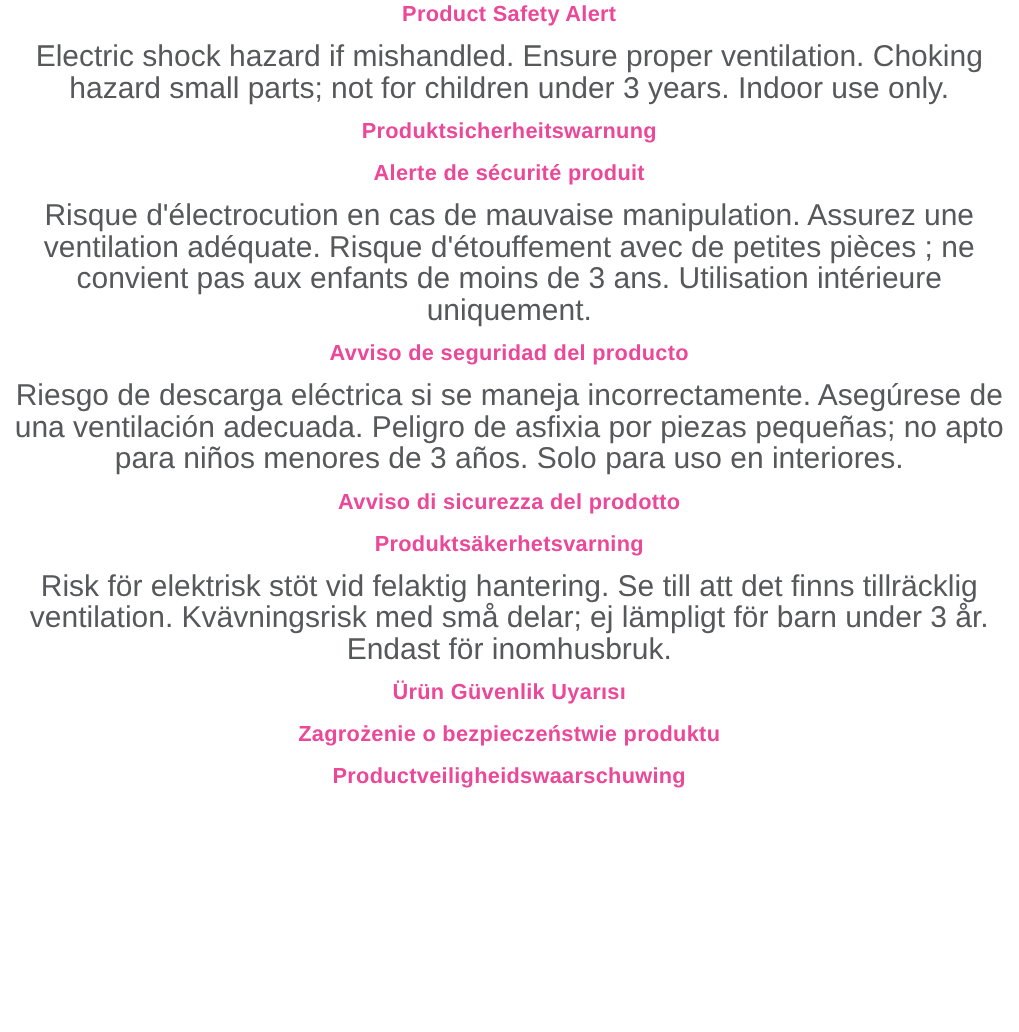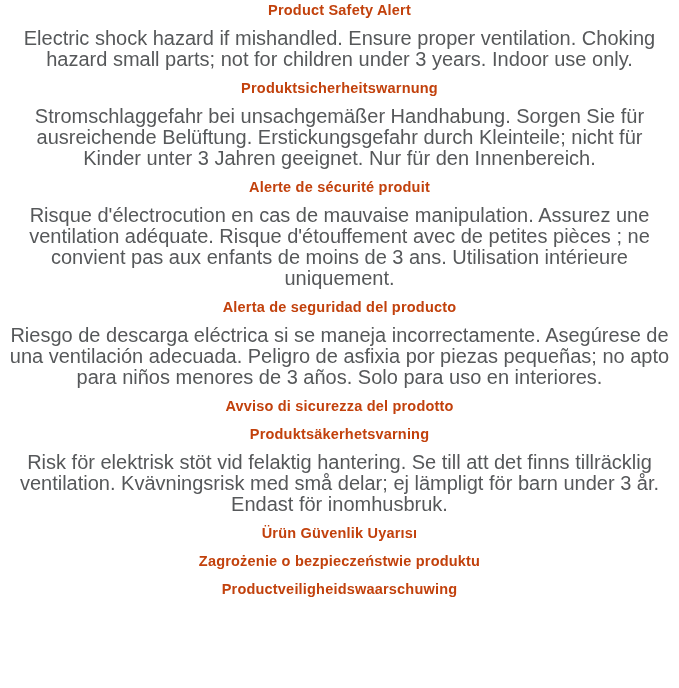--- a/index.html
+++ b/index.html
@@ -17,21 +17,21 @@
   .page {
     width: 679px;
     padding: 0 7px;
     text-align: center;
   }
   .sec h3 {
     margin: 0 0 7px 0;
     font-size: 14.5px;
     font-weight: 700;
     line-height: 21px;
-    color: #c2410c;
+    color: #ec4899;
     letter-spacing: 0.2px;
   }
   .sec p {
     margin: 0 0 8px 0;
     font-size: 20px;
     font-weight: 400;
     line-height: 21px;
     color: #56585a;
   }
 </style>
@@ -40,30 +40,29 @@
 
 <div class="page">
 
   <section class="sec">
     <h3>Product Safety Alert</h3>
     <p>Electric shock hazard if mishandled. Ensure proper ventilation. Choking hazard small parts; not for children under 3 years. Indoor use only.</p>
   </section>
 
   <section class="sec">
     <h3>Produktsicherheitswarnung</h3>
-    <p>Stromschlaggefahr bei unsachgemäßer Handhabung. Sorgen Sie für ausreichende Belüftung. Erstickungsgefahr durch Kleinteile; nicht für Kinder unter 3 Jahren geeignet. Nur für den Innenbereich.</p>
   </section>
 
   <section class="sec">
     <h3>Alerte de sécurité produit</h3>
     <p>Risque d'électrocution en cas de mauvaise manipulation. Assurez une ventilation adéquate. Risque d'étouffement avec de petites pièces ; ne convient pas aux enfants de moins de 3 ans. Utilisation intérieure uniquement.</p>
   </section>
 
   <section class="sec">
-    <h3>Alerta de seguridad del producto</h3>
+    <h3>Avviso de seguridad del producto</h3>
     <p>Riesgo de descarga eléctrica si se maneja incorrectamente. Asegúrese de una ventilación adecuada. Peligro de asfixia por piezas pequeñas; no apto para niños menores de 3 años. Solo para uso en interiores.</p>
   </section>
 
   <section class="sec">
     <h3>Avviso di sicurezza del prodotto</h3>
   </section>
 
   <section class="sec">
     <h3>Produktsäkerhetsvarning</h3>
     <p>Risk för elektrisk stöt vid felaktig hantering. Se till att det finns tillräcklig ventilation. Kvävningsrisk med små delar; ej lämpligt för barn under 3 år. Endast för inomhusbruk.</p>

